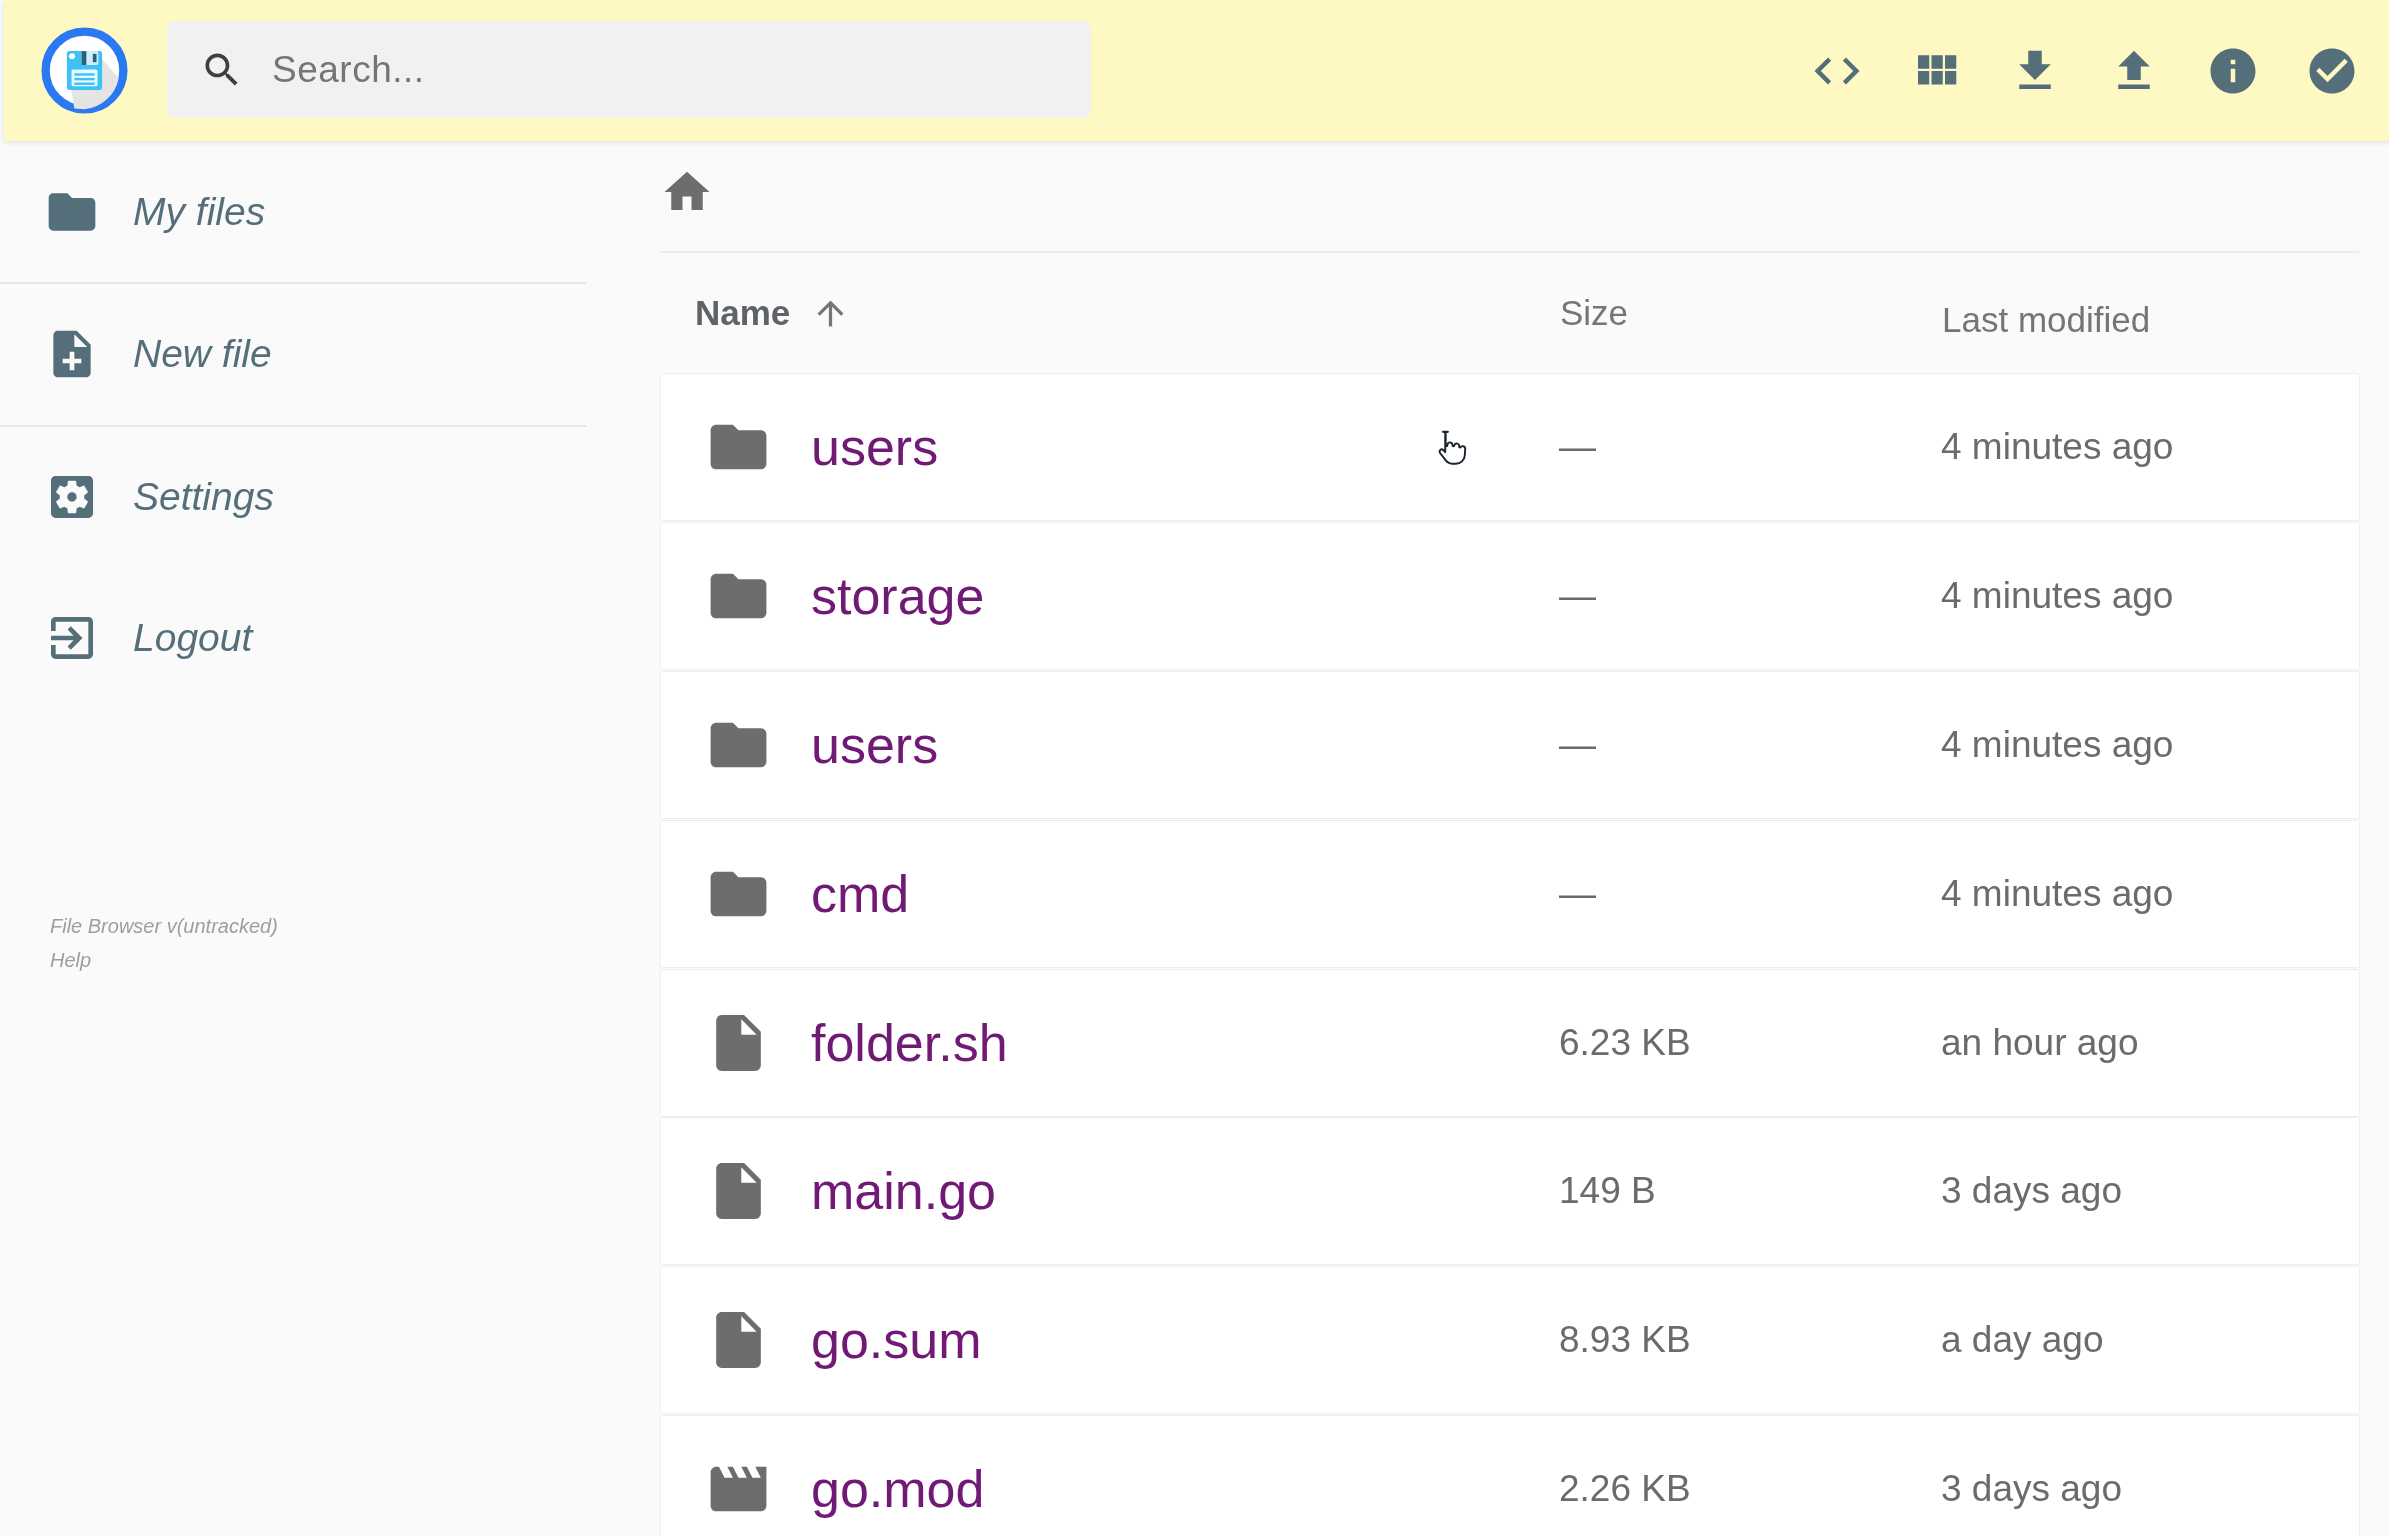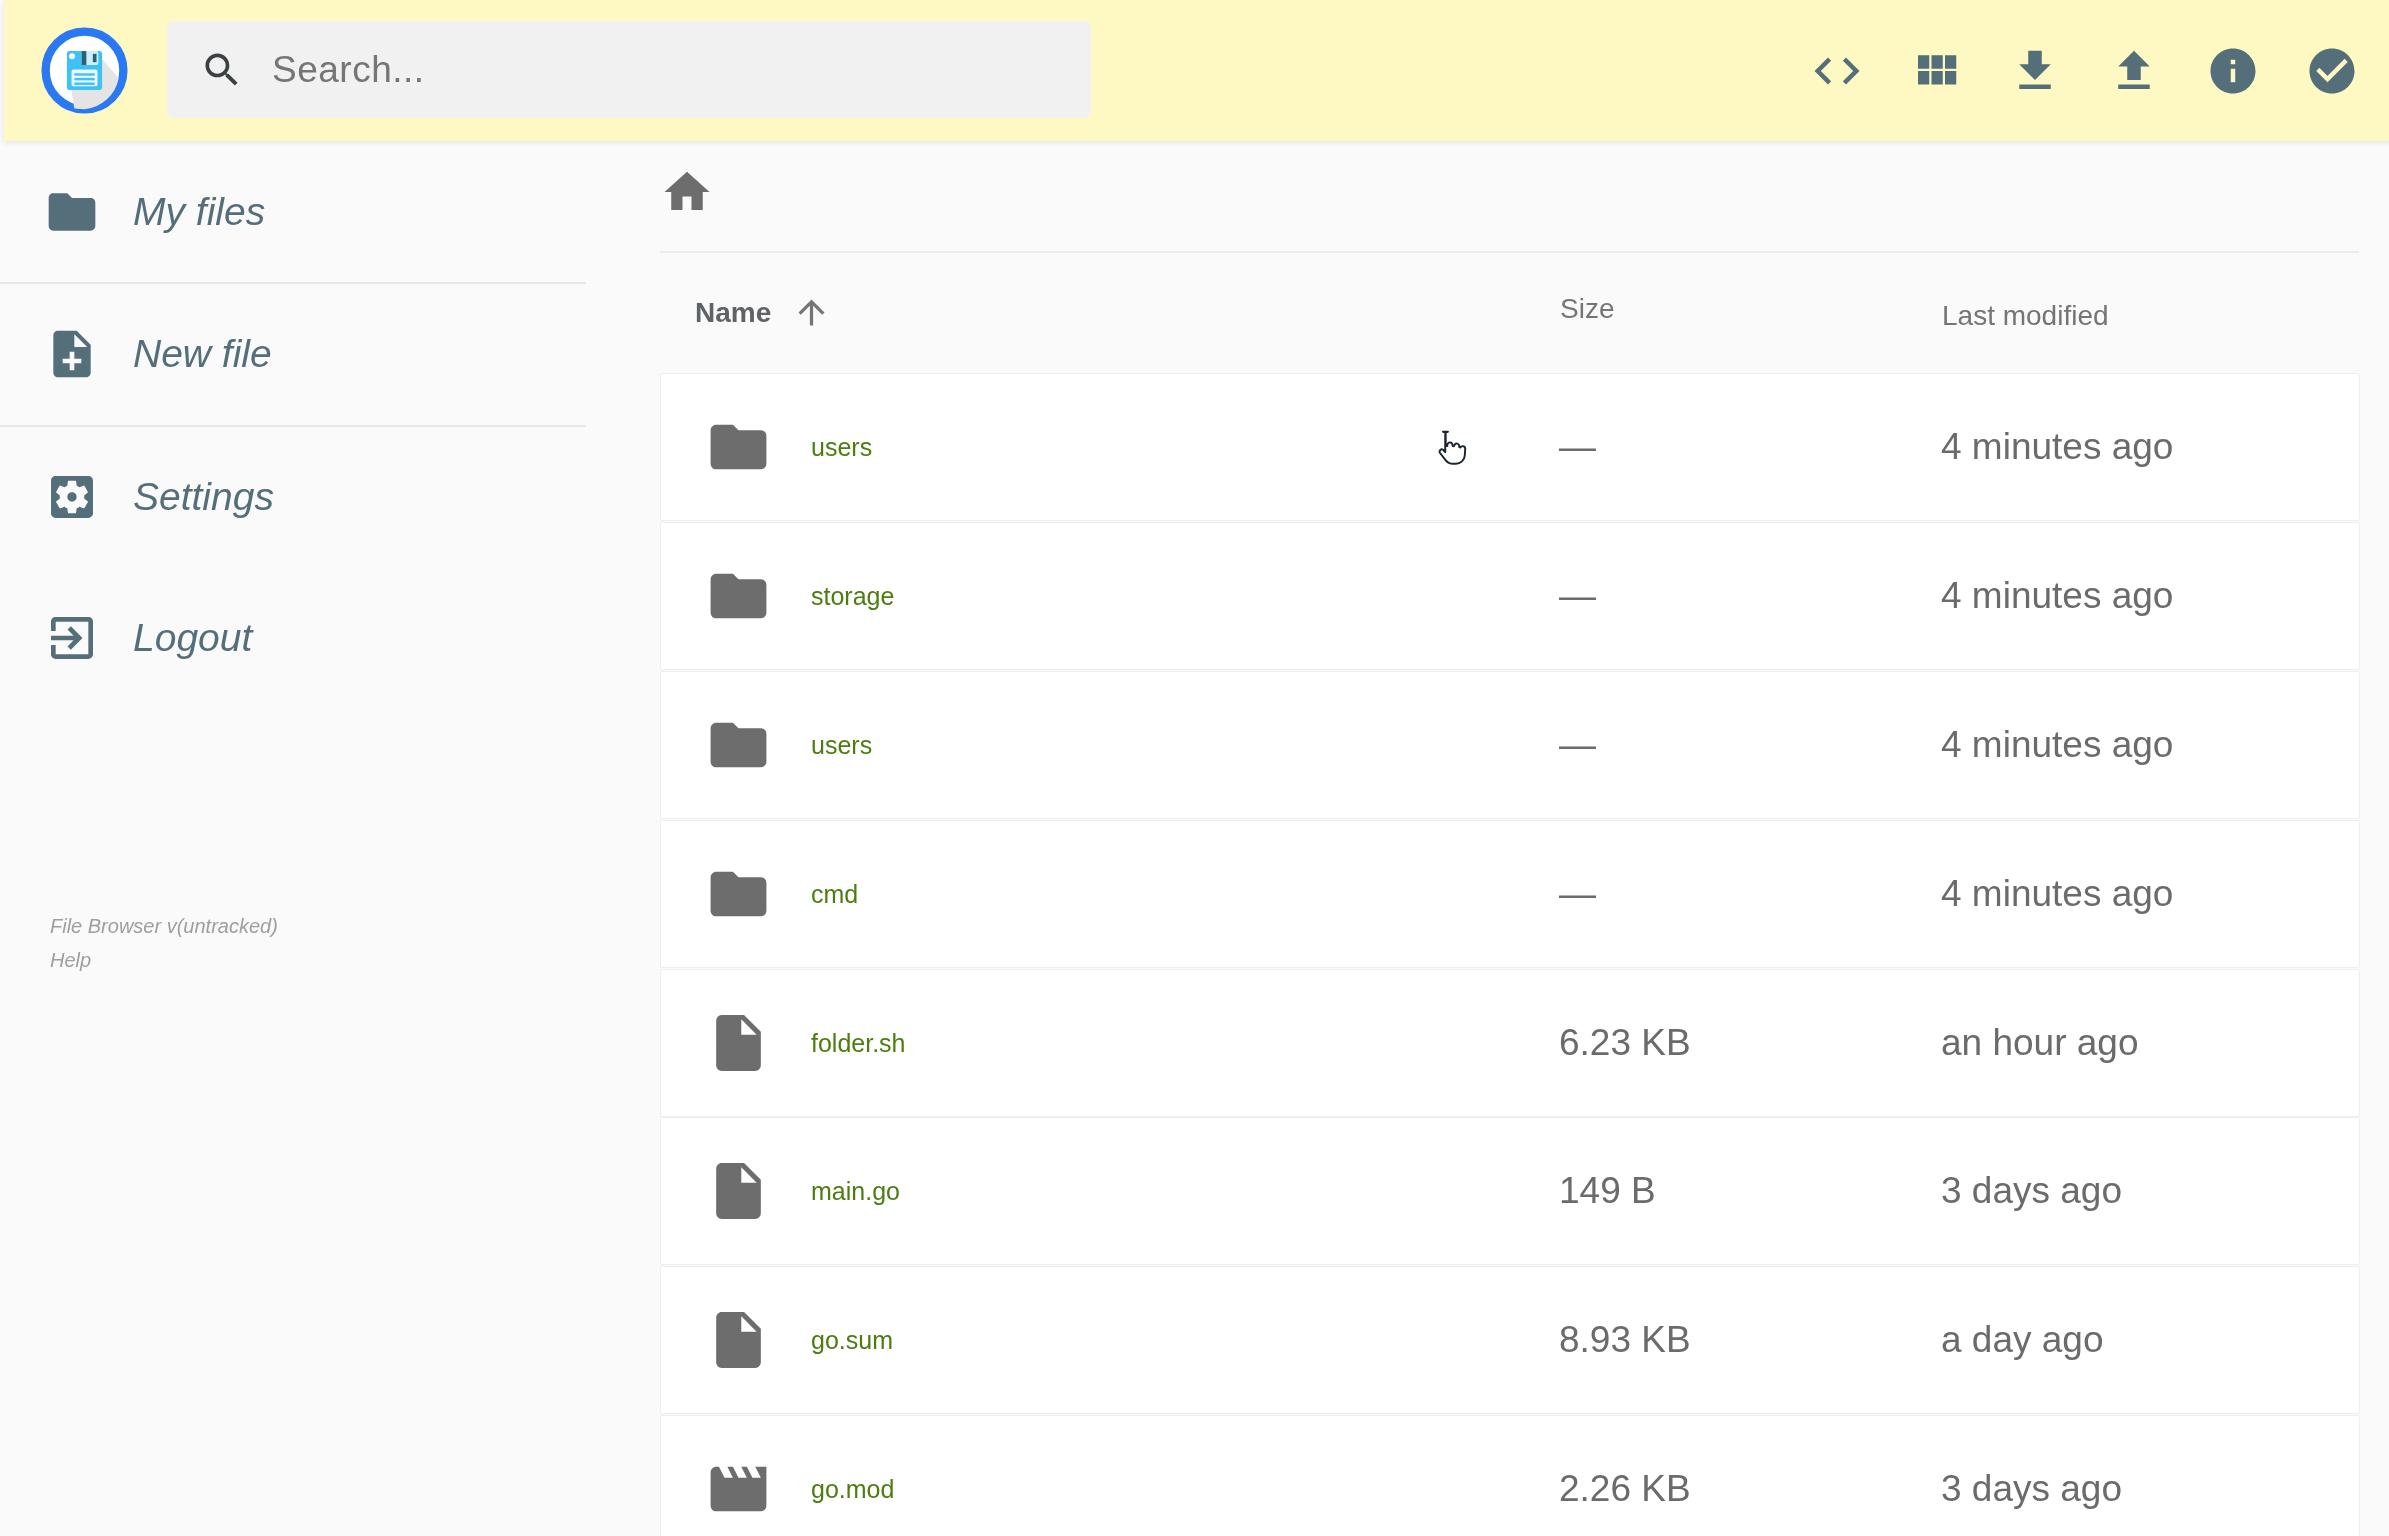--- a/index.html
+++ b/index.html
@@ -30,31 +30,31 @@
     height:141px;display:flex;align-items:center;padding-left:44px;gap:33px;
     color:#546E7A;font-size:39px;cursor:pointer;
   }
   .side-divider{height:1.9px;background:#e7e7e7;width:586px;}
   .side-footer{position:absolute;left:50px;top:768px;color:#9e9e9e;font-size:20px;line-height:34px;}
   .side-footer .help{cursor:pointer;}
   
   .main{position:absolute;top:141px;left:586px;right:0;bottom:0;}
   .home-btn{position:absolute;left:74px;top:24px;width:54px;height:54px;cursor:pointer;}
   .main-divider{position:absolute;left:74px;right:30px;top:110px;height:1.9px;background:#ececec;}
-  .list-header{position:absolute;top:139px;left:74px;right:30px;height:65px;font-size:28px;color:#757575;}
+  .list-header{position:absolute;top:139px;left:74px;right:30px;height:65px;font-size:35px;color:#757575;}
   .col-name{position:absolute;left:35px;top:13px;font-weight:bold;color:#5f6368;display:flex;align-items:center;gap:20.4px;cursor:pointer;}
   .col-size{position:absolute;left:900px;top:13px;cursor:pointer;}
   .col-modified{position:absolute;left:1282px;top:20px;cursor:pointer;}
   .rows{position:absolute;top:232px;left:74px;width:1700px;}
   .row{
     position:relative;height:148px;background:#ffffff;border:1.9px solid #eeeeee;
     border-radius:1.9px;margin-bottom:0.9px;box-sizing:border-box;cursor:pointer;
   }
   .row .ficon{position:absolute;left:44px;top:50%;transform:translateY(-50%);width:67px;height:67px;}
-  .row .fname{position:absolute;left:150px;top:50%;transform:translateY(-50%);font-size:25px;color:#4d7c0f;}
+  .row .fname{position:absolute;left:150px;top:50%;transform:translateY(-50%);font-size:52px;color:#701a75;}
   .row .fsize{position:absolute;left:898px;top:50%;transform:translateY(-50%);font-size:37px;color:#6b6b6b;}
   .row .fmodified{position:absolute;left:1280px;top:50%;transform:translateY(-50%);font-size:37px;color:#6b6b6b;}
   
   .cursor{position:absolute;left:1429px;top:428px;width:44px;height:57px;z-index:50;pointer-events:none;}
 </style>
 </head>
 <body>
 
 <div class="header">
   <svg class="logo" viewBox="0 0 94 94">

